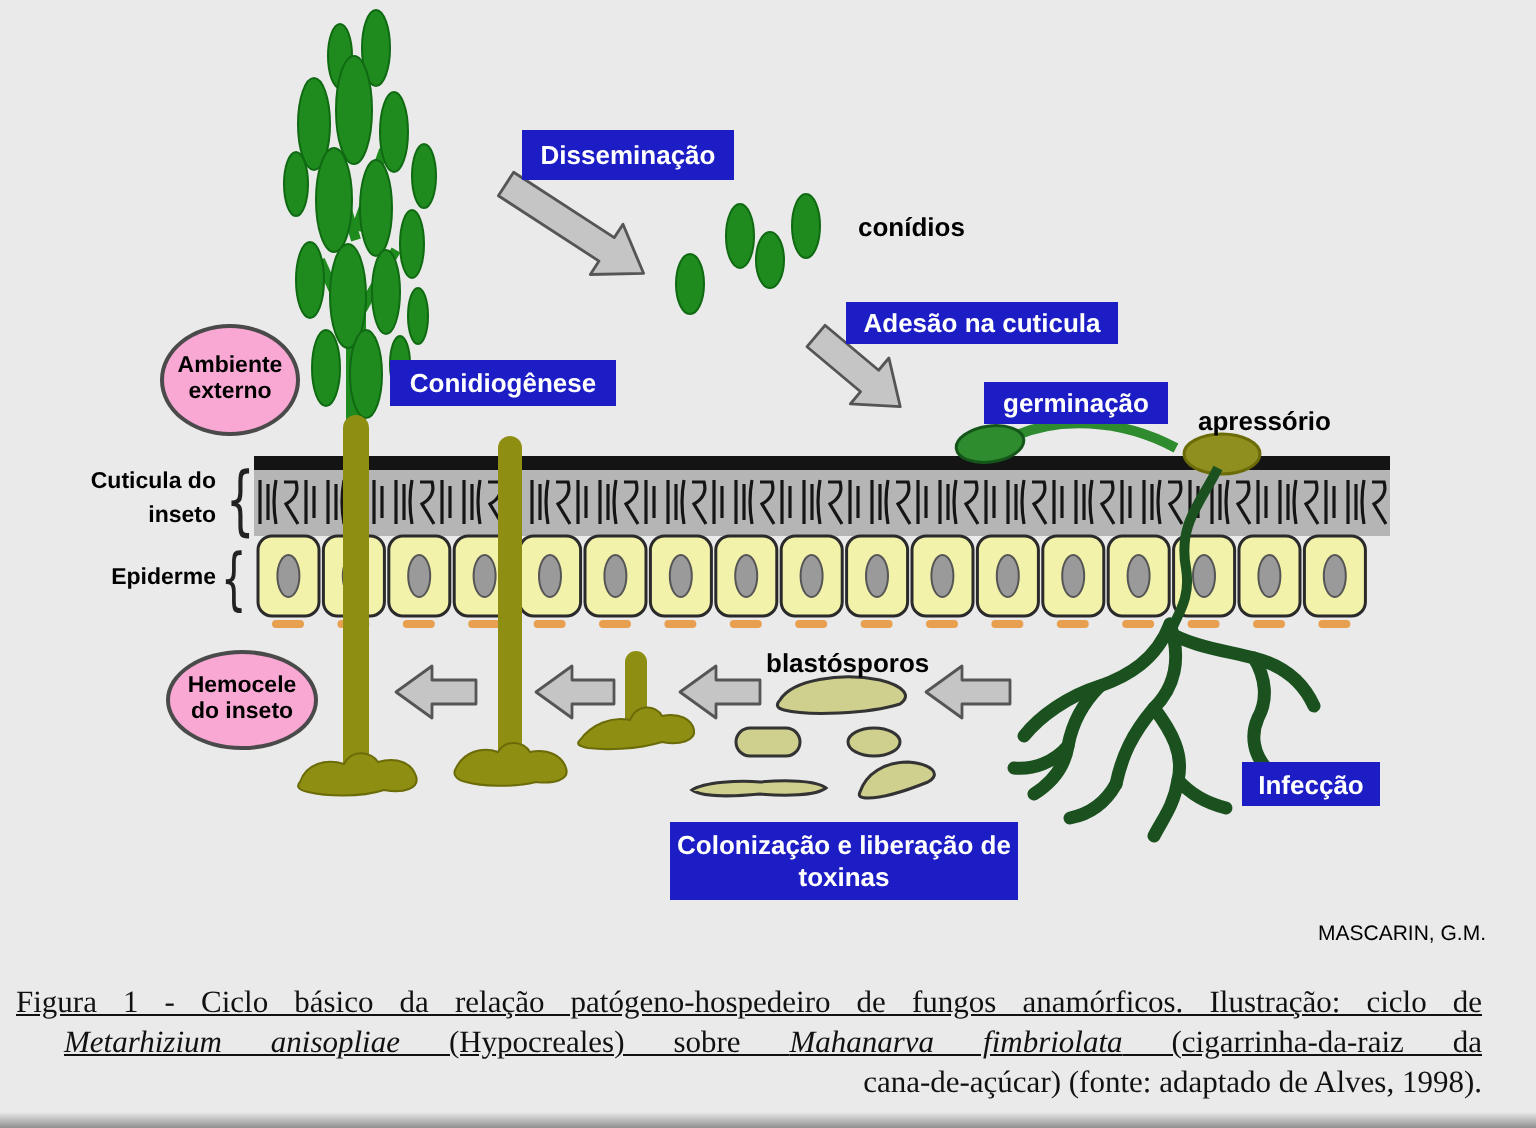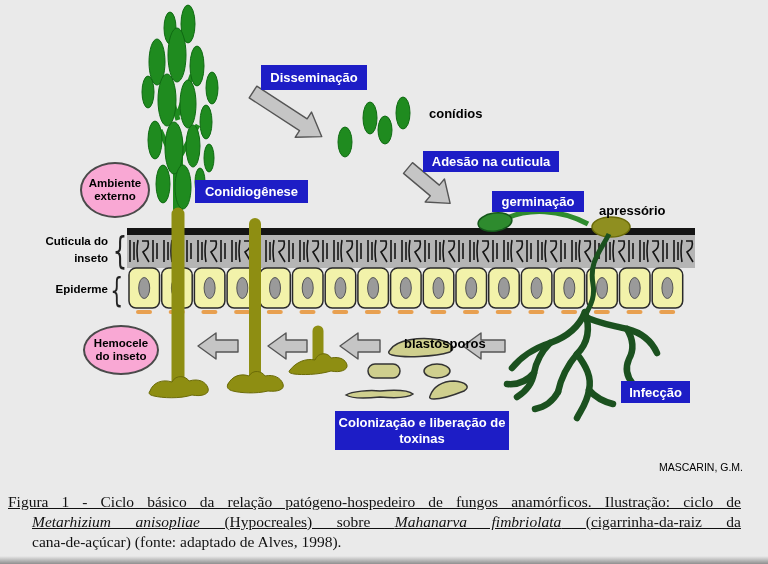--- a/index.html
+++ b/index.html
@@ -16,21 +16,21 @@
           display:flex;align-items:center;justify-content:center;text-align:center;
           font-weight:bold;font-size:11.5px;line-height:13px;color:#000;padding:2px;box-sizing:border-box;}
   .sidelbl{position:absolute;color:#000;font-weight:bold;font-size:11.5px;line-height:17px;
            text-align:right;}
   .bracket{position:absolute;color:#222;font-weight:normal;font-family:"DejaVu Sans",sans-serif;}
   
   .caption{position:absolute;left:8px;top:492px;width:733px;color:#111;
            font-family:"Liberation Serif",serif;font-size:15.5px;}
   .cap-line{line-height:20px;}
   .jst{text-align:justify;text-align-last:justify;text-decoration:underline;}
-  .ind{margin-left:24px;}
+  .ind{margin-left:24px;text-align:right;}
   .credit{position:absolute;left:611px;top:461px;font-size:10.5px;font-weight:normal;color:#000;padding-left:48px;}
   .btm-shade{position:absolute;left:0;bottom:0;width:768px;height:8px;
              background:linear-gradient(#eaeaea,#8f8f8f);}
   svg{position:absolute;left:0;top:0;}
 </style>
 </head>
 <body>
 
 <div id="page">
 
@@ -180,21 +180,21 @@
 
   <div class="lbl" style="left:261px;top:65px;width:106px;height:25px;">Disseminação</div>
   <div class="lbl" style="left:423px;top:151px;width:136px;height:21px;">Adesão na cuticula</div>
   <div class="lbl" style="left:195px;top:180px;width:113px;height:23px;">Conidiogênese</div>
   <div class="lbl" style="left:492px;top:191px;width:92px;height:21px;">germinação</div>
   <div class="lbl" style="left:621px;top:381px;width:69px;height:22px;">Infecção</div>
   <div class="lbl" style="left:335px;top:411px;width:174px;height:39px;line-height:16px;">Colonização e liberação de toxinas</div>
 
   <div class="ann" style="left:429px;top:106px;">conídios</div>
   <div class="ann" style="left:599px;top:203px;text-align:right;">apressório</div>
-  <div class="ann" style="left:404px;top:324px;margin-top:12px;">blastósporos</div>
+  <div class="ann" style="left:383px;top:324px;">blastósporos</div>
 
   <div class="bubble" style="left:80px;top:162px;width:70px;height:56px;">Ambiente externo</div>
   <div class="bubble" style="left:83px;top:325px;width:76px;height:50px;">Hemocele do inseto</div>
 
   <div class="sidelbl" style="left:34px;top:233px;width:74px;">Cuticula do inseto</div>
   <div class="bracket" style="left:108px;top:228px;font-size:38px;transform:scaleX(.6);">{</div>
   <div class="sidelbl" style="left:34px;top:281px;width:74px;">Epiderme</div>
   <div class="bracket" style="left:106px;top:270px;font-size:34px;transform:scaleX(.6);">{</div>
 
   <div class="credit">MASCARIN, G.M.</div>

